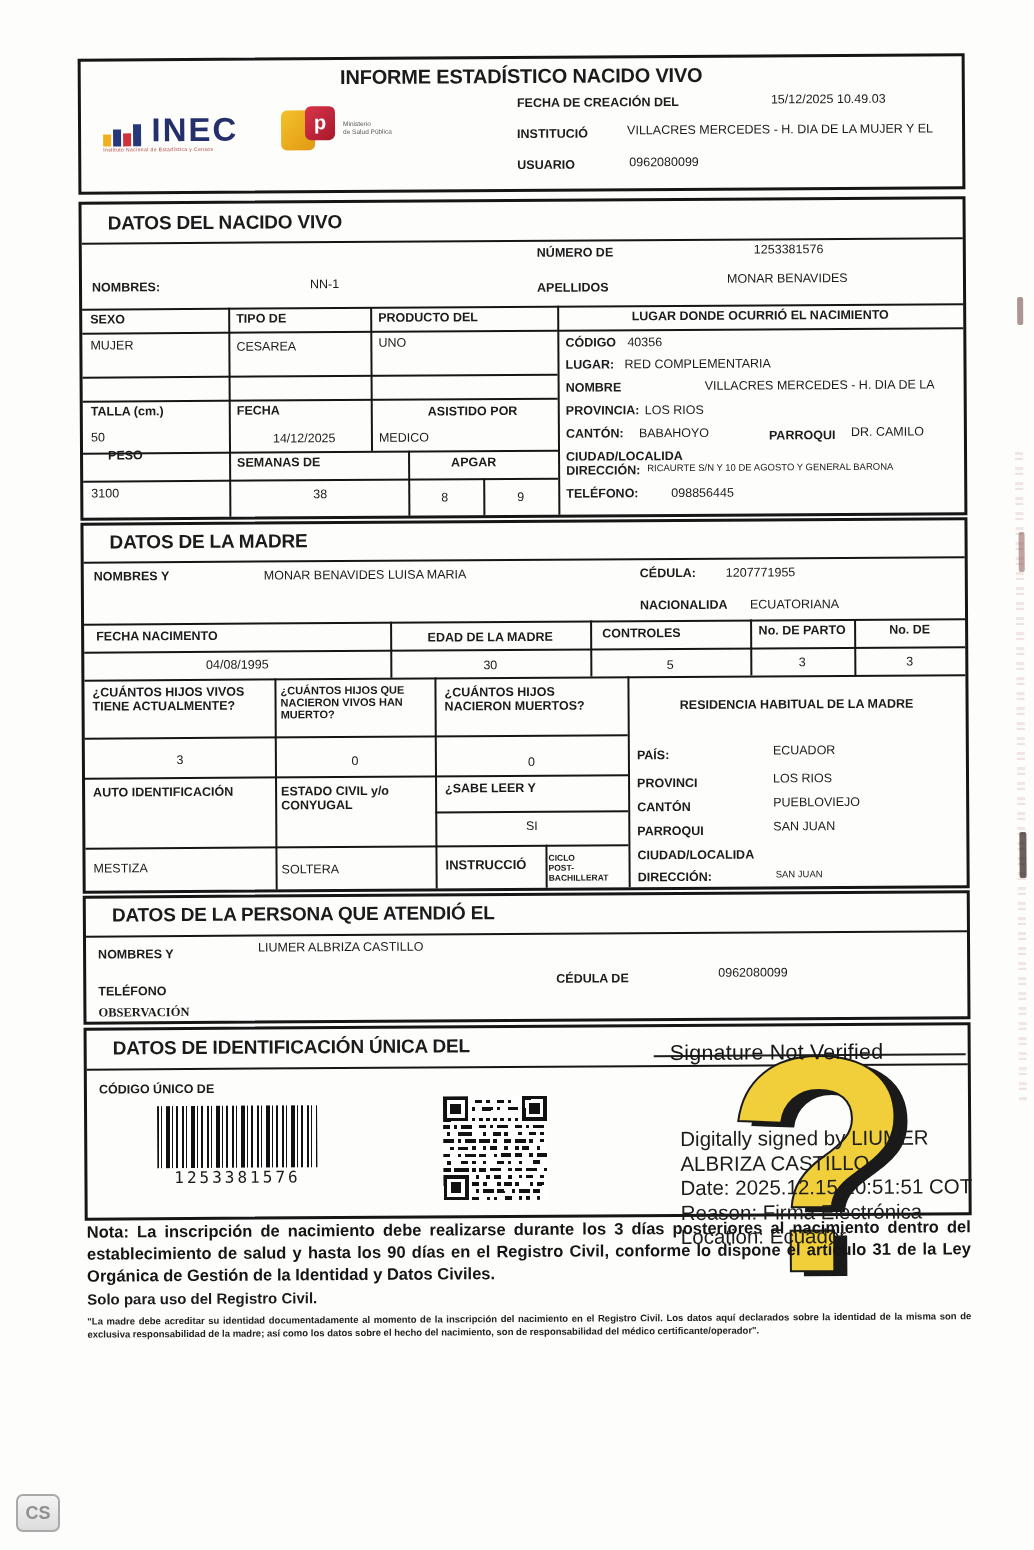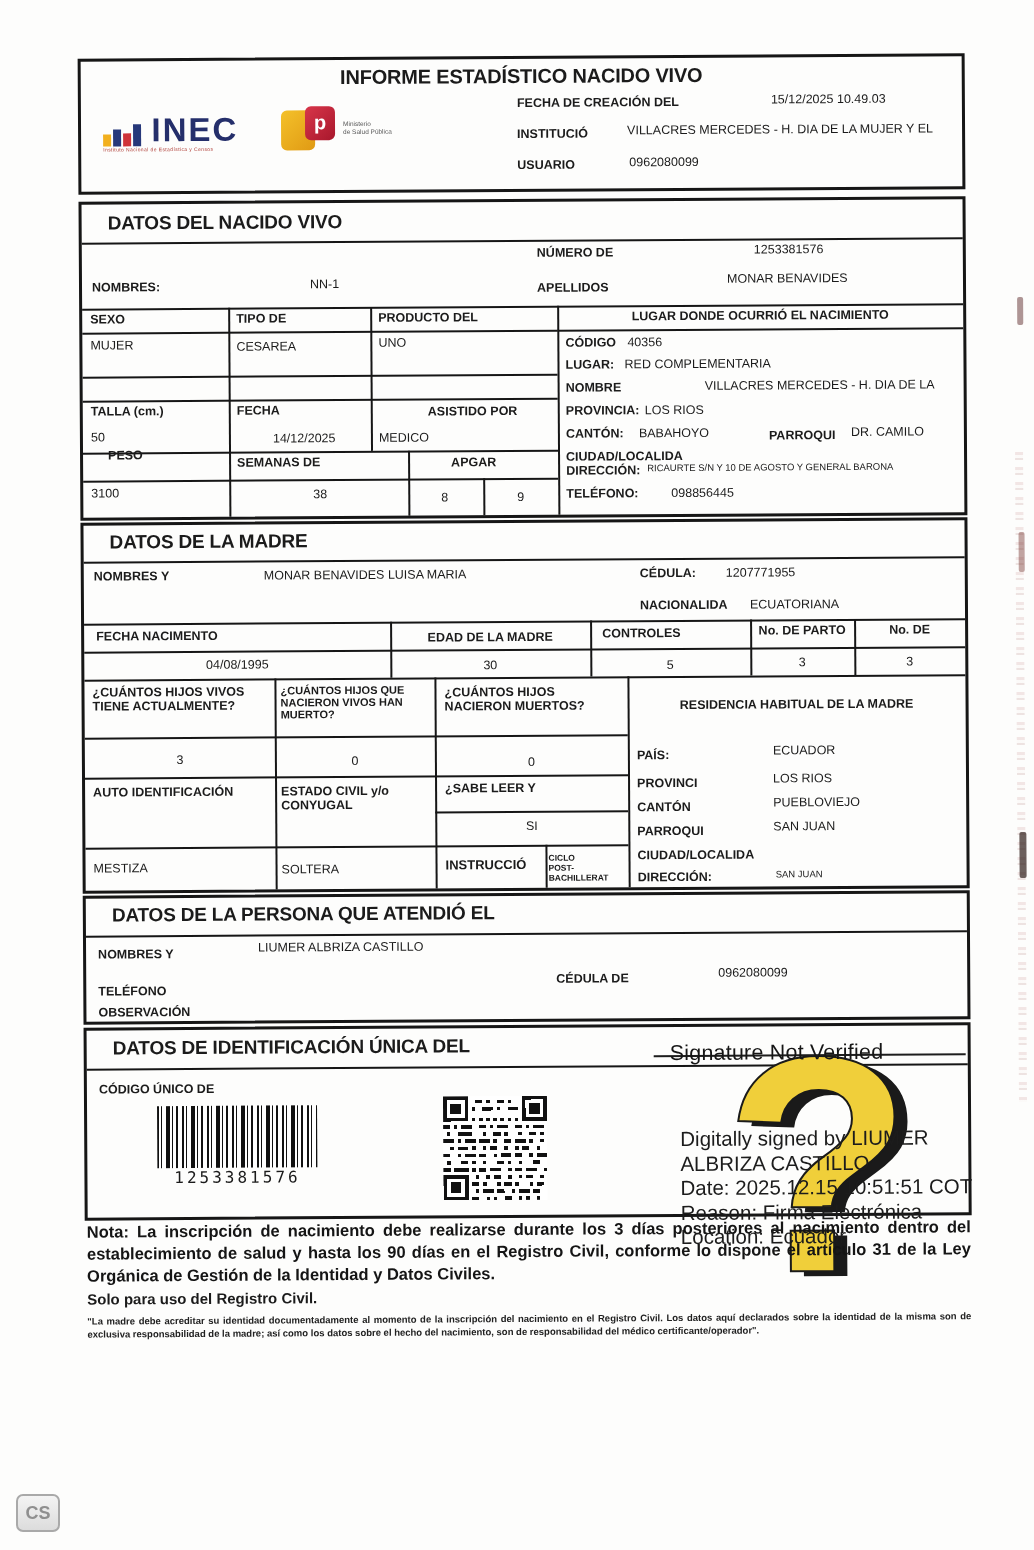--- a/index.html
+++ b/index.html
@@ -228,21 +228,21 @@
   </div>
 
   <div class="sec" style="top:893px;height:129px;">
     <div class="abs ttl" style="left:26px;top:6px;">DATOS DE LA PERSONA QUE ATENDIÓ EL</div>
     <div class="hline" style="left:0;top:37px;width:881px;"></div>
     <div class="abs lb" style="left:12px;top:49px;">NOMBRES Y</div>
     <div class="abs vl" style="left:172px;top:43px;">LIUMER ALBRIZA CASTILLO</div>
     <div class="abs lb" style="left:12px;top:86px;">TELÉFONO</div>
     <div class="abs lb" style="left:470px;top:76px;">CÉDULA DE</div>
     <div class="abs vl" style="left:632px;top:71px;">0962080099</div>
-    <div class="abs lb" style="left:12px;top:107px;">OBSERVACIÓN</div>
+    <div class="abs lb" style="left:12px;top:107px;font-family:Liberation Serif, serif;">OBSERVACIÓN</div>
   </div>
 
   <div class="sec" style="top:1025px;height:193px;">
     <div class="abs ttl" style="left:26px;top:7px;">DATOS DE IDENTIFICACIÓN ÚNICA DEL</div>
     <div class="hline" style="left:0;top:38px;width:881px;"></div>
     <div class="abs lb" style="left:12px;top:52px;">CÓDIGO ÚNICO DE</div>
 
     <div class="abs" style="left:70px;top:76px;">
       <div class="bars"></div>
       <div class="bars-num">1253381576</div>

